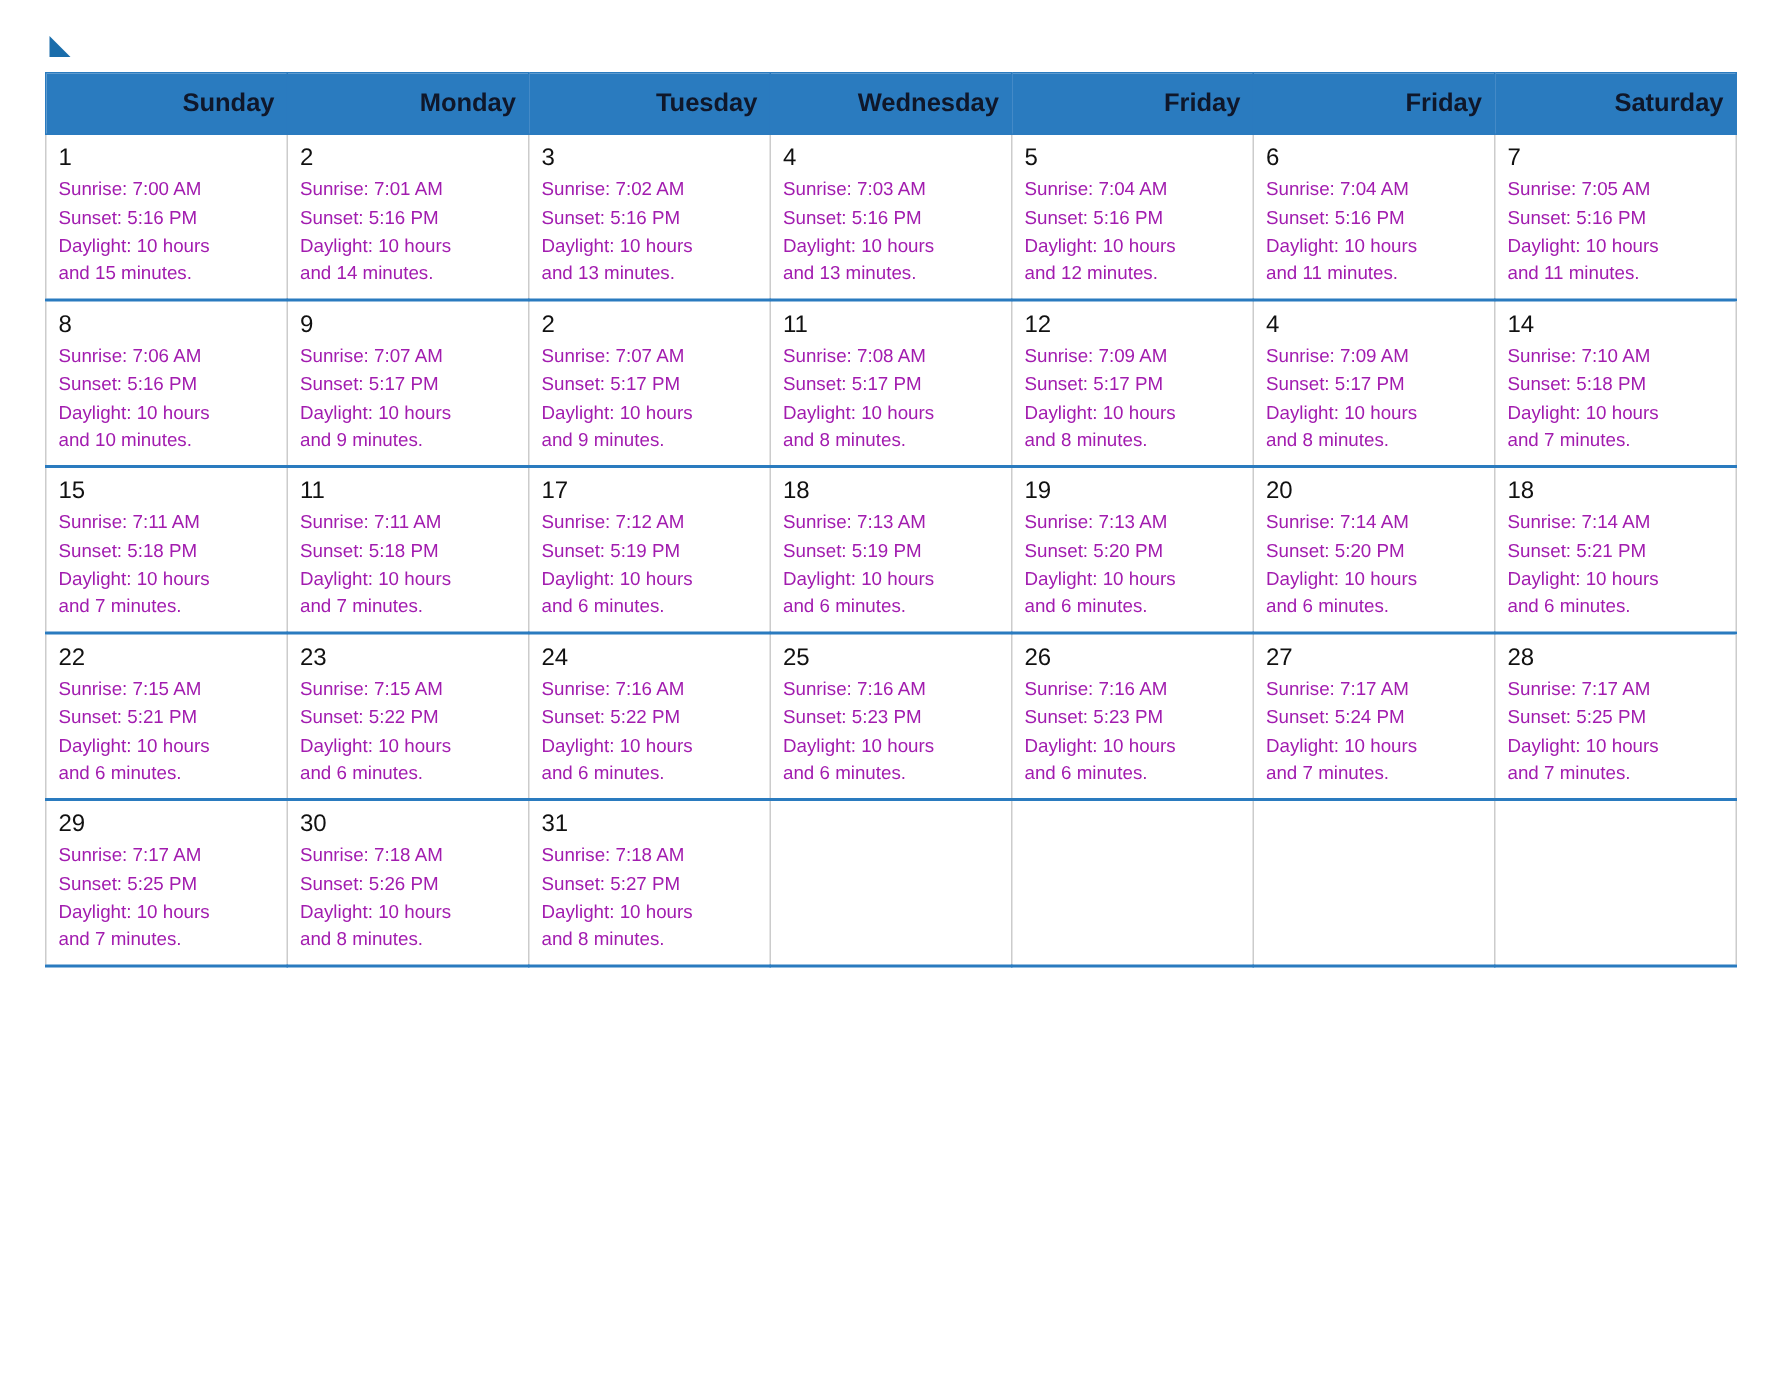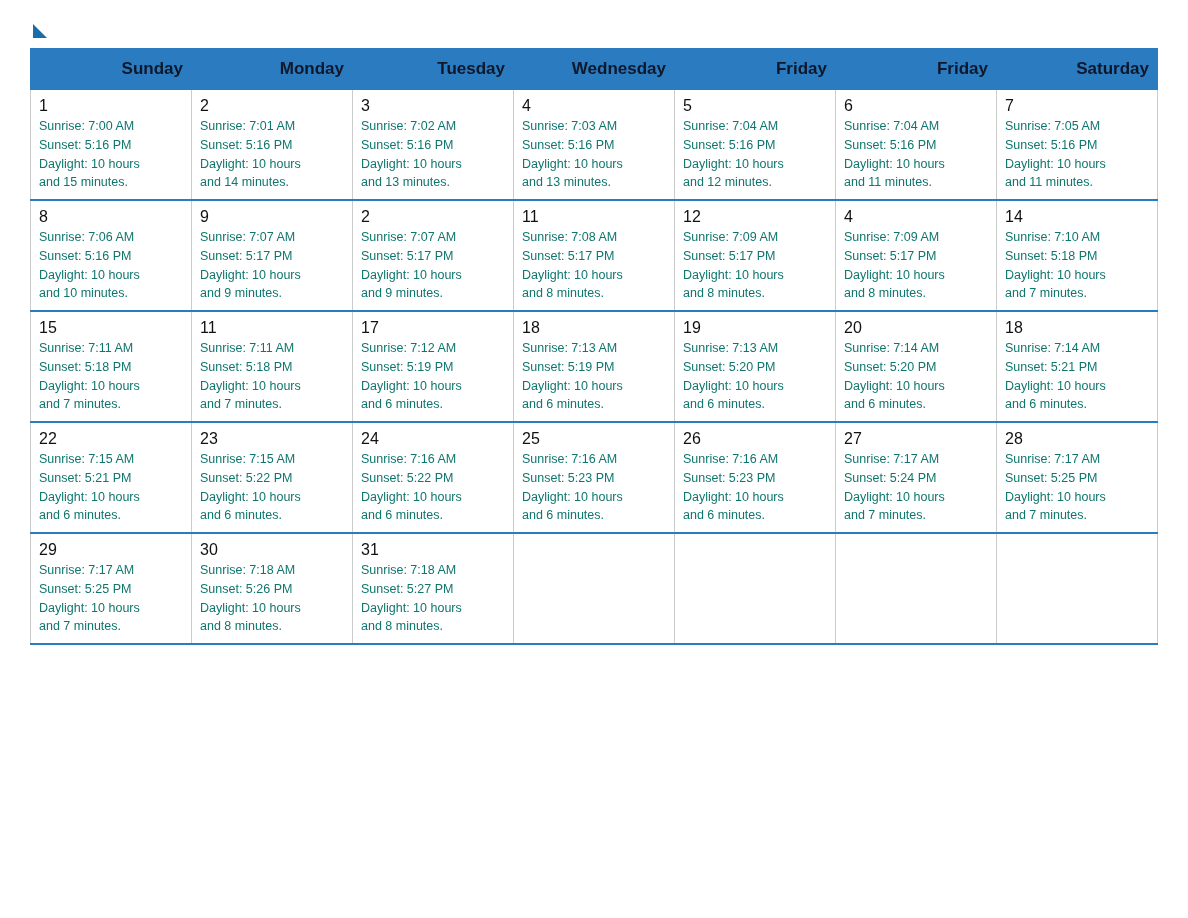--- a/index.html
+++ b/index.html
@@ -94,21 +94,21 @@
     }
     .day-number {
       font-size: 16px;
       font-weight: normal;
       display: block;
       margin-bottom: 2px;
       color: #111;
     }
     .day-info {
       font-size: 12.5px;
-      color: #0f766e;
+      color: #a21caf;
       line-height: 1.5;
     }
     tbody tr td:empty {
       background: #fff;
     }
     tbody tr {
       border-bottom: 2px solid #2a7bbf;
     }
   </style>
 </head>

